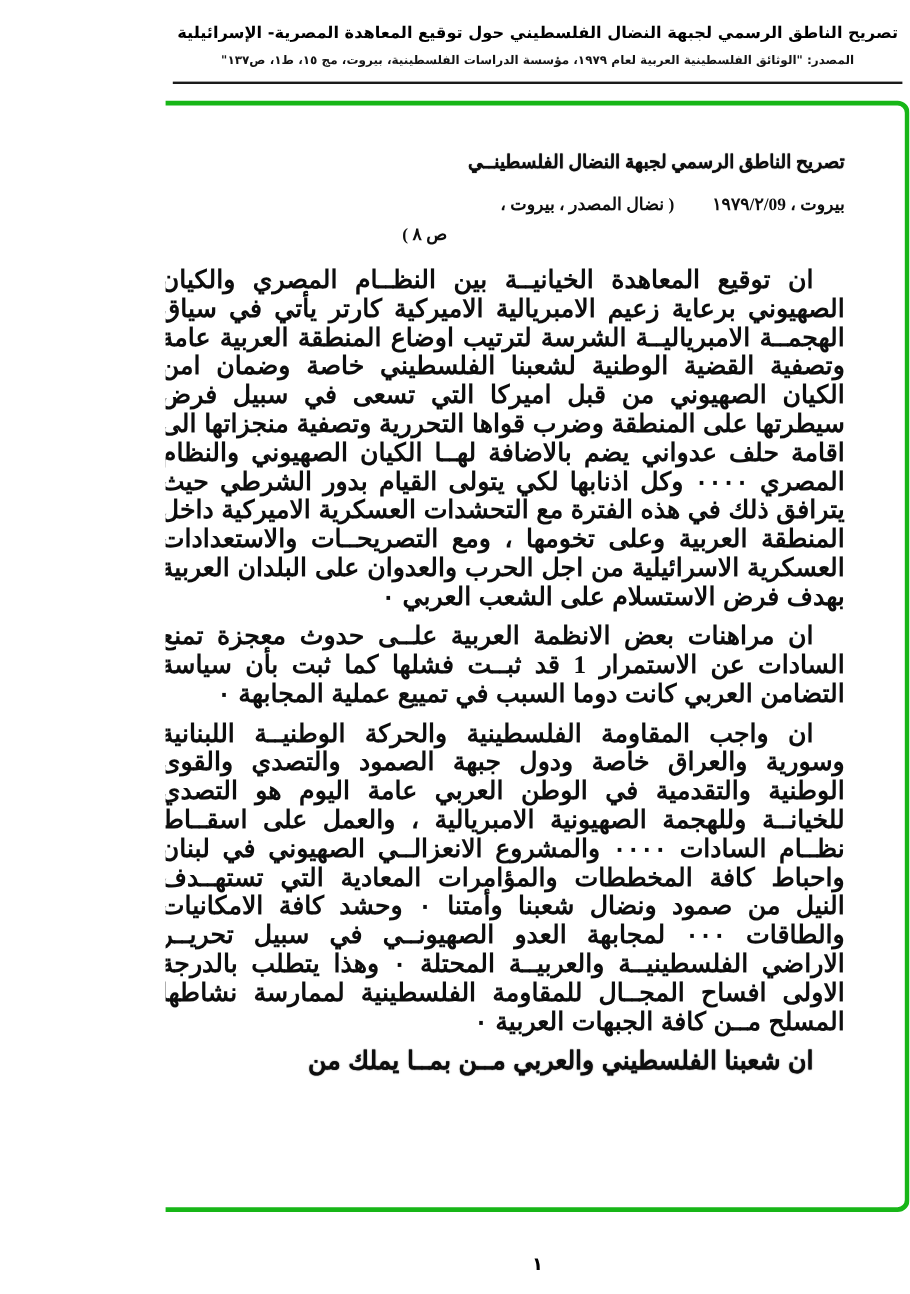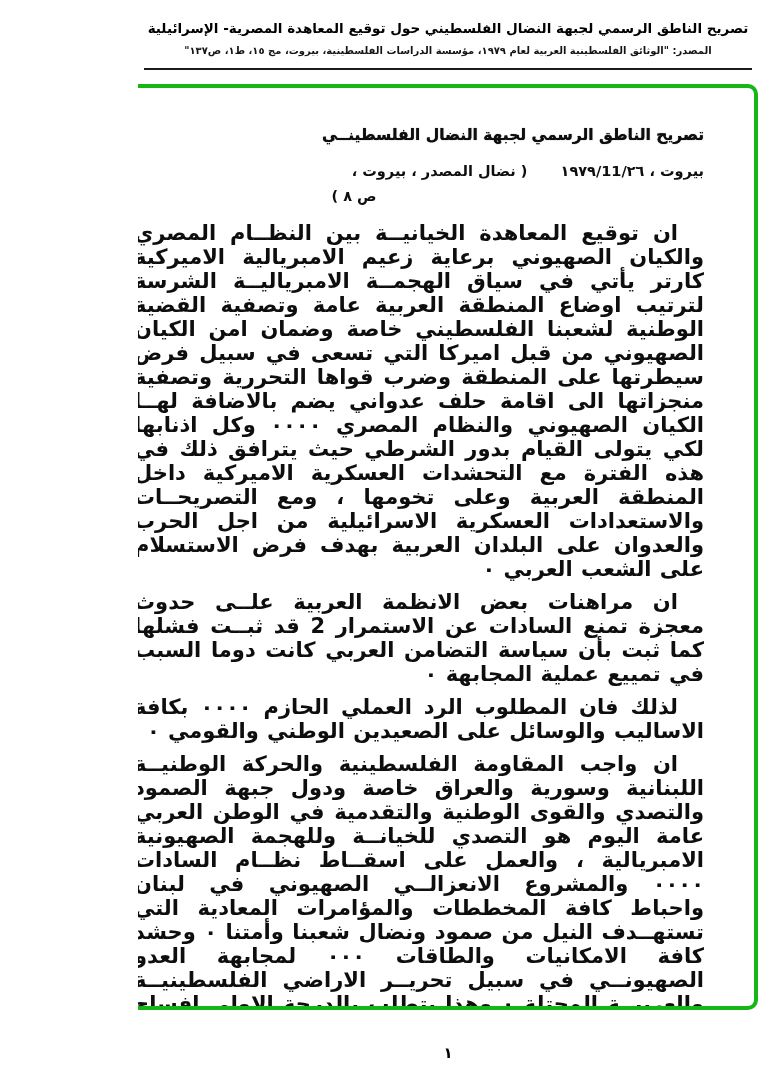--- a/index.html
+++ b/index.html
@@ -35,20 +35,21 @@
     height: 0;
   }
   .doc-frame {
     margin: 14px auto 4px auto;
     width: 678px;
     height: 926px;
     border: 4px solid #17b617;
     border-radius: 10px;
     background: #ffffff;
     overflow: hidden;
+    font-family: Liberation Serif, serif;
   }
   .doc-content { padding: 34px 50px 0 50px; }
   .doc-title {
     font-size: 15.5px;
     font-weight: bold;
     line-height: 27px;
     text-align: right;
     margin-bottom: 10px;
     text-shadow: 0 0 0.8px currentColor;
   }
@@ -97,30 +98,29 @@
 
   <div class="doc-frame" style="border-color: rgb(23, 182, 23);">
     <div class="doc-content">
 
       <div class="doc-title">
         <div>تصريح الناطق الرسمي لجبهة النضال الفلسطينــي</div>
       </div>
 
       <div class="dateline">
         <div class="dateline-row1">
-          <span class="dl-right">بيروت ، ١٩٧٩/11/٢٦</span>
+          <span class="dl-right">بيروت ، ١٩٧٩/٢/09</span>
           <span class="dl-left">( نضال المصدر ، بيروت ،</span>
         </div>
         <div class="dateline-row3">ص ٨ )</div>
       </div>
 
       <div class="doc-body">
           <p class="doc-paragraph">ان توقيع المعاهدة الخيانيــة بين النظــام المصري والكيان الصهيوني برعاية زعيم الامبريالية الاميركية كارتر يأتي في سياق الهجمــة الامبرياليــة الشرسة لترتيب اوضاع المنطقة العربية عامة وتصفية القضية الوطنية لشعبنا الفلسطيني خاصة وضمان امن الكيان الصهيوني من قبل اميركا التي تسعى في سبيل فرض سيطرتها على المنطقة وضرب قواها التحررية وتصفية منجزاتها الى اقامة حلف عدواني يضم بالاضافة لهــا الكيان الصهيوني والنظام المصري ٠٠٠٠ وكل اذنابها لكي يتولى القيام بدور الشرطي حيث يترافق ذلك في هذه الفترة مع التحشدات العسكرية الاميركية داخل المنطقة العربية وعلى تخومها ، ومع التصريحــات والاستعدادات العسكرية الاسرائيلية من اجل الحرب والعدوان على البلدان العربية بهدف فرض الاستسلام على الشعب العربي ٠</p>
-          <p class="doc-paragraph">ان مراهنات بعض الانظمة العربية علــى حدوث معجزة تمنع السادات عن الاستمرار 2 قد ثبــت فشلها كما ثبت بأن سياسة التضامن العربي كانت دوما السبب في تمييع عملية المجابهة ٠</p>
-          <p class="doc-paragraph">لذلك فان المطلوب الرد العملي الحازم ٠٠٠٠ بكافة الاساليب والوسائل على الصعيدين الوطني والقومي ٠</p>
+          <p class="doc-paragraph">ان مراهنات بعض الانظمة العربية علــى حدوث معجزة تمنع السادات عن الاستمرار 1 قد ثبــت فشلها كما ثبت بأن سياسة التضامن العربي كانت دوما السبب في تمييع عملية المجابهة ٠</p>
           <p class="doc-paragraph">ان واجب المقاومة الفلسطينية والحركة الوطنيــة اللبنانية وسورية والعراق خاصة ودول جبهة الصمود والتصدي والقوى الوطنية والتقدمية في الوطن العربي عامة اليوم هو التصدي للخيانــة وللهجمة الصهيونية الامبريالية ، والعمل على اسقــاط نظــام السادات ٠٠٠٠ والمشروع الانعزالــي الصهيوني في لبنان واحباط كافة المخططات والمؤامرات المعادية التي تستهــدف النيل من صمود ونضال شعبنا وأمتنا ٠ وحشد كافة الامكانيات والطاقات ٠٠٠ لمجابهة العدو الصهيونــي في سبيل تحريــر الاراضي الفلسطينيــة والعربيــة المحتلة ٠ وهذا يتطلب بالدرجة الاولى افساح المجــال للمقاومة الفلسطينية لممارسة نشاطها المسلح مــن كافة الجبهات العربية ٠</p>
           <p class="doc-paragraph strong">ان شعبنا الفلسطيني والعربي مــن بمــا يملك من</p>
         </div>
 
     </div>
   </div>
 
   <div class="page-number">١</div>
 
 </div>

